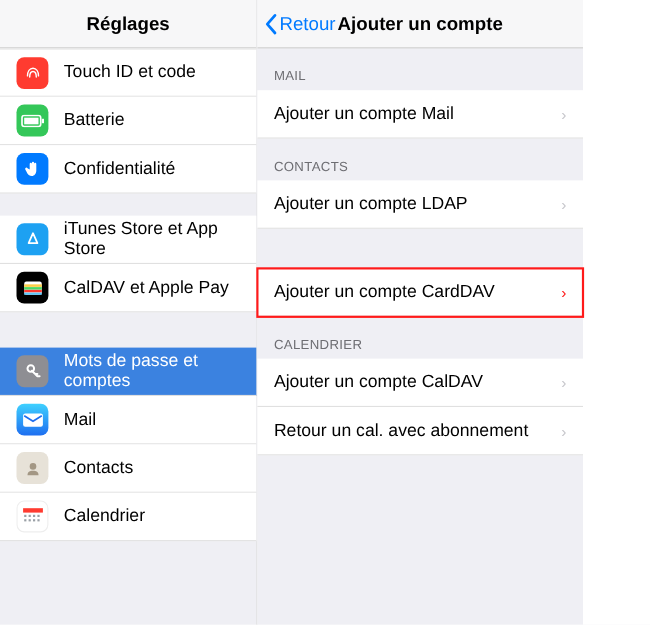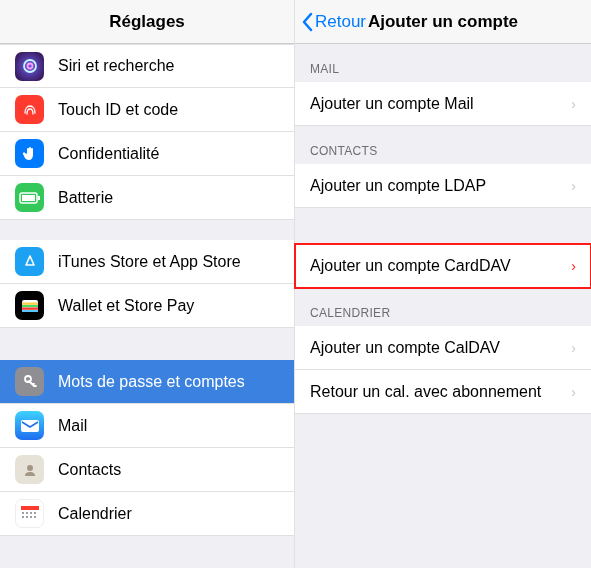--- a/index.html
+++ b/index.html
@@ -7,21 +7,21 @@
     font-family: -apple-system, "Helvetica Neue", Helvetica, Arial, sans-serif;
     background: #fff;
     display: flex;
     width: 591px;
     height: 568px;
   }
   .pane {
     height: 100%;
     background: #efeff4;
   }
-  .left { width: 295px; border-right: 1px solid #e0e0e0; }
+  .left { width: 234px; border-right: 1px solid #e0e0e0; }
   .right { width: 296px; }
   .header {
     height: 44px;
     background: #f7f7f8;
     border-bottom: 1px solid #ccc;
     position: relative;
     display: flex;
     align-items: center;
     justify-content: center;
   }
@@ -83,53 +83,44 @@
 </head>
 <body>
 
 <div class="pane left">
   <div class="header">
     <span class="header-title">Réglages</span>
   </div>
   <div class="list">
 
     <div class="row">
-      <div class="icon" style="background:radial-gradient(circle at 50% 50%, #6c5ce7, #2c0b3f);">
-        <svg width="18" height="18" viewBox="0 0 18 18">
-            <circle cx="9" cy="9" r="6" fill="none" stroke="#c5f4ff" stroke-width="1.8"></circle>
-            <circle cx="9" cy="9" r="2.5" fill="none" stroke="#ff9ff3" stroke-width="1.8"></circle>
-          </svg>
-      </div>
-      <span class="label">Siri et recherche</span>
-    </div>
-    <div class="row">
       <div class="icon" style="background:#ff3b30;">
         <svg width="18" height="18" viewBox="0 0 18 18">
             <path d="M4 12c0-4 2-7 5-7s5 3 5 7M6 13c0-3 1-5 3-5s3 2 3 5" fill="none" stroke="#fff" stroke-width="1.3" stroke-linecap="round"></path>
           </svg>
       </div>
       <span class="label">Touch ID et code</span>
-    </div>
-    <div class="row">
-      <div class="icon" style="background:#007aff;">
-        <svg width="18" height="18" viewBox="0 0 18 18">
-            <path d="M6 9V4a1 1 0 0 1 2 0v4V3a1 1 0 0 1 2 0v5V4a1 1 0 0 1 2 0v6c0 3-2 5-4 5s-4-1-5-4l-1-2a1 1 0 0 1 2-1z" fill="#fff"></path>
-          </svg>
-      </div>
-      <span class="label">Confidentialité</span>
     </div>
     <div class="row">
       <div class="icon" style="background:#34c759;">
         <svg width="22" height="12" viewBox="0 0 22 12">
             <rect x="1" y="1" width="17" height="10" rx="2" fill="none" stroke="#fff" stroke-width="1.5"></rect>
             <rect x="19" y="4" width="2" height="4" fill="#fff"></rect>
             <rect x="3" y="3" width="13" height="6" fill="#fff"></rect>
           </svg>
       </div>
       <span class="label">Batterie</span>
+    </div>
+    <div class="row">
+      <div class="icon" style="background:#007aff;">
+        <svg width="18" height="18" viewBox="0 0 18 18">
+            <path d="M6 9V4a1 1 0 0 1 2 0v4V3a1 1 0 0 1 2 0v5V4a1 1 0 0 1 2 0v6c0 3-2 5-4 5s-4-1-5-4l-1-2a1 1 0 0 1 2-1z" fill="#fff"></path>
+          </svg>
+      </div>
+      <span class="label">Confidentialité</span>
     </div>
 
     <div class="group-spacer"></div>
 
     <div class="row">
       <div class="icon" style="background:#1da1f2;">
         <svg width="18" height="18" viewBox="0 0 18 18">
             <path d="M9 3l4 9H5z" fill="none" stroke="#fff" stroke-width="1.6" stroke-linejoin="round" stroke-linecap="round"></path>
           </svg>
       </div>
@@ -138,21 +129,21 @@
     <div class="row">
       <div class="icon" style="background:#000;">
         <svg width="20" height="16" viewBox="0 0 20 16">
             <rect x="2" y="2" width="16" height="12" rx="2" fill="#fff"></rect>
             <rect x="2" y="4.5" width="16" height="2.3" fill="#ffcd46"></rect>
             <rect x="2" y="7" width="16" height="2.3" fill="#4cd964"></rect>
             <rect x="2" y="9.5" width="16" height="2.3" fill="#ff3b30"></rect>
             <rect x="2" y="12" width="16" height="2" rx="0" fill="#5ac8fa"></rect>
           </svg>
       </div>
-      <span class="label">Wallet et Store Pay</span>
+      <span class="label">CalDAV et Apple Pay</span>
     </div>
 
     <div class="group-spacer"></div>
 
     <div class="row selected">
       <div class="icon" style="background:#8e8e93;">
         <svg width="18" height="18" viewBox="0 0 18 18">
             <circle cx="7" cy="6" r="3" fill="none" stroke="#fff" stroke-width="1.8"></circle>
             <path d="M8 8l5 5M11 11l2-0M13 13l2 0" stroke="#fff" stroke-width="1.8" stroke-linecap="round"></path>
           </svg>

